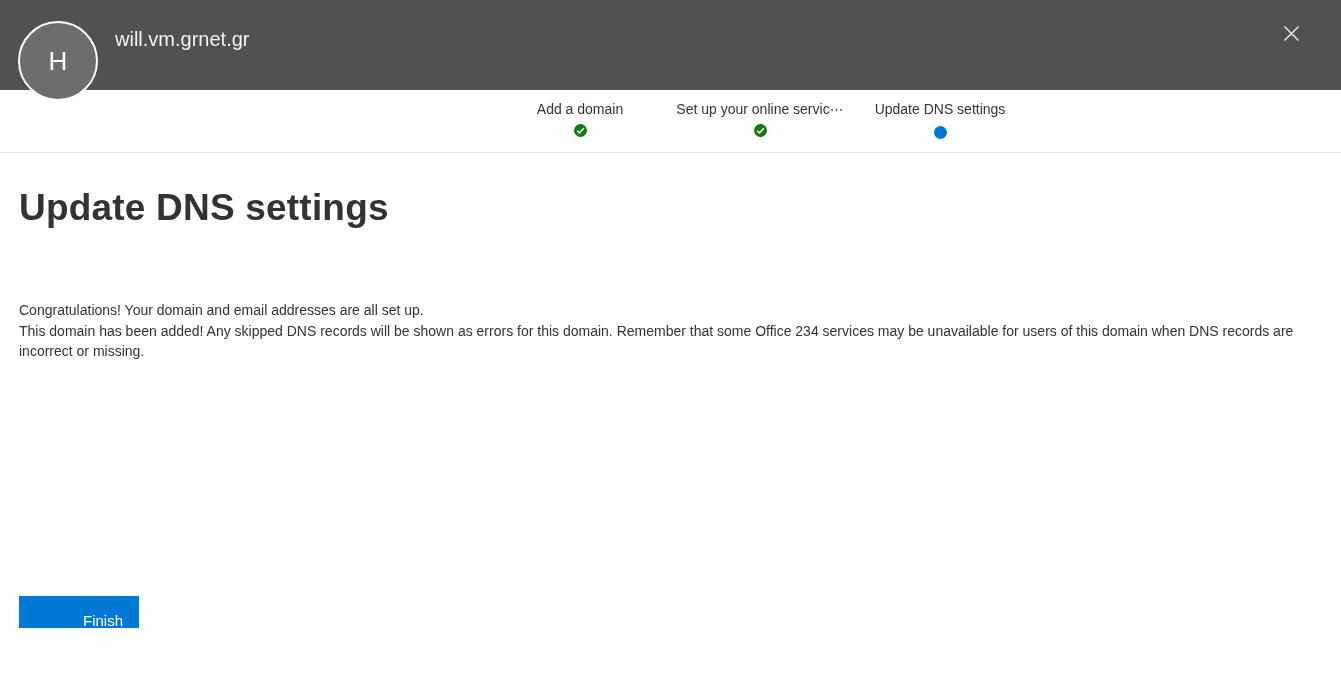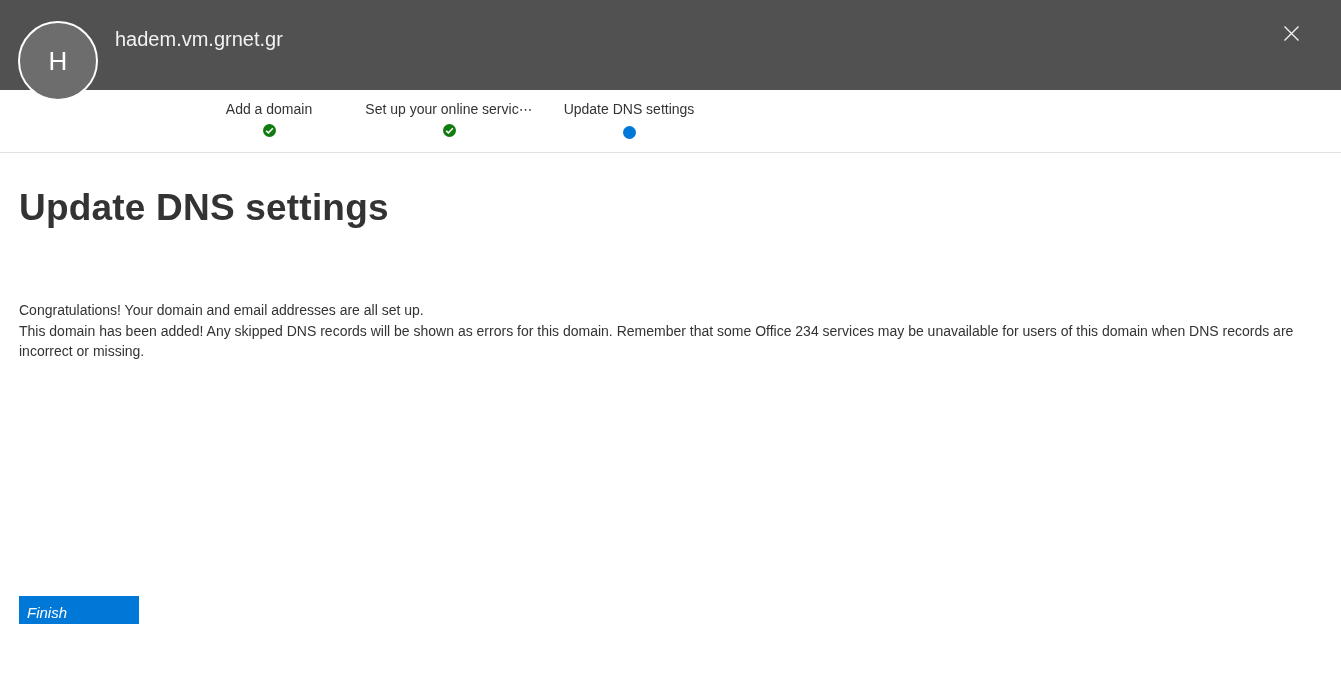--- a/index.html
+++ b/index.html
@@ -60,20 +60,21 @@
     padding: 0;
   }
 
   
   .steps {
     display: flex;
     padding-left: 179px;
     padding-top: 10px;
     height: 62px;
     background: #ffffff;
+    justify-content: center;
   }
   .step {
     width: 180px;
     text-align: center;
     flex: 0 0 180px;
   }
   .step-label {
     font-size: 14px;
     line-height: 18px;
     color: #333333;
@@ -125,33 +126,32 @@
     left: 19px;
     top: 596px;
     width: 120px;
     height: 28px;
     background: #0078d7;
     color: #ffffff;
     border: none;
     font-size: 15px;
     font-family: inherit;
     cursor: pointer;
-    text-align: left;
-    padding: 8px;
-    font-style: italic;
+    text-align: right;
+    padding: 16px;
   }
 </style>
 </head>
 <body>
 
 <div class="header">
   <div class="avatar">
     <span>H</span>
   </div>
-  <div class="header-title">hadem.vm.grnet.gr</div>
+  <div class="header-title">will.vm.grnet.gr</div>
   <button class="close-btn">
     <span>
       <svg width="17" height="17" viewBox="0 0 17 17">
         <path d="M1.5 1.5 L15.5 15.5 M15.5 1.5 L1.5 15.5" stroke="#f2f2f2" stroke-width="1.4" fill="none"></path>
       </svg>
     </span>
   </button>
 </div>
 
 <div class="steps">

